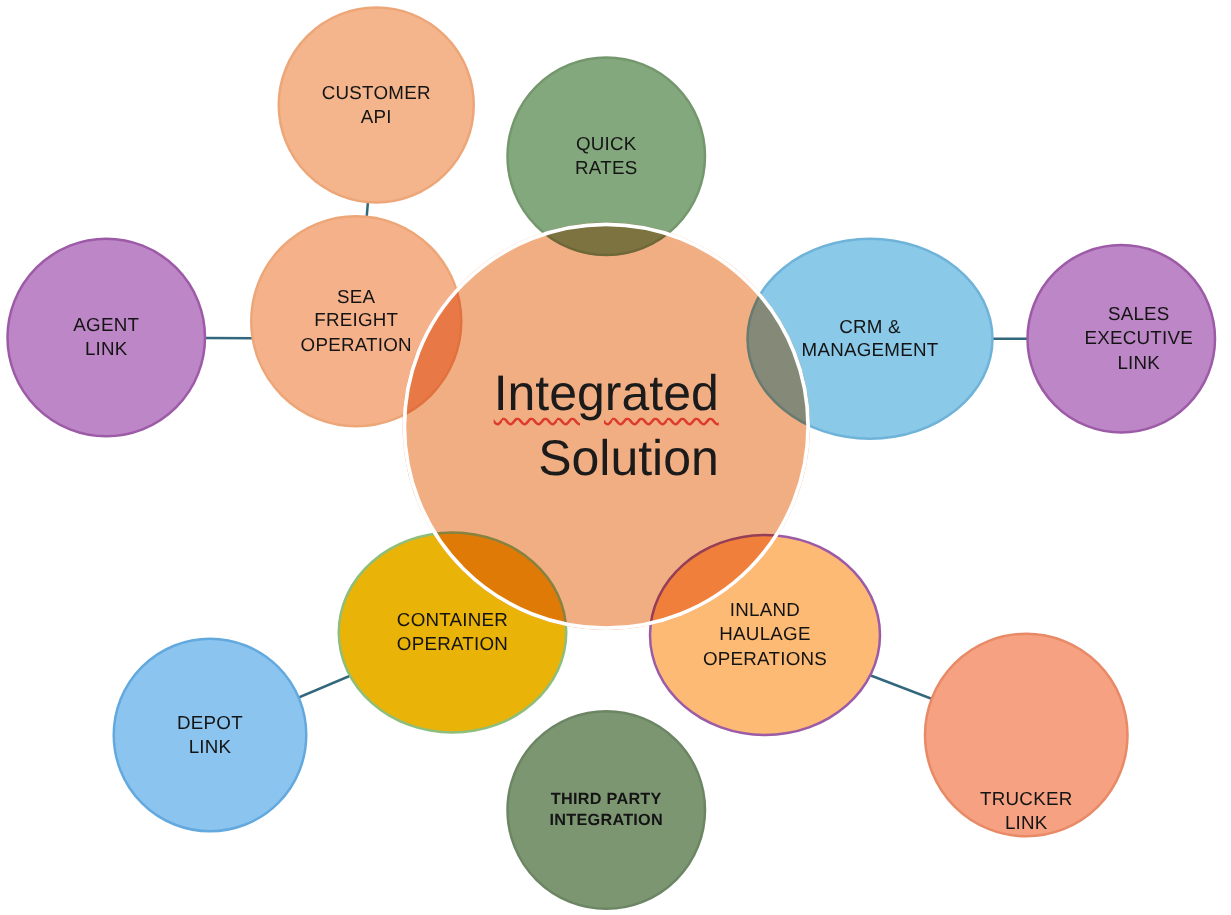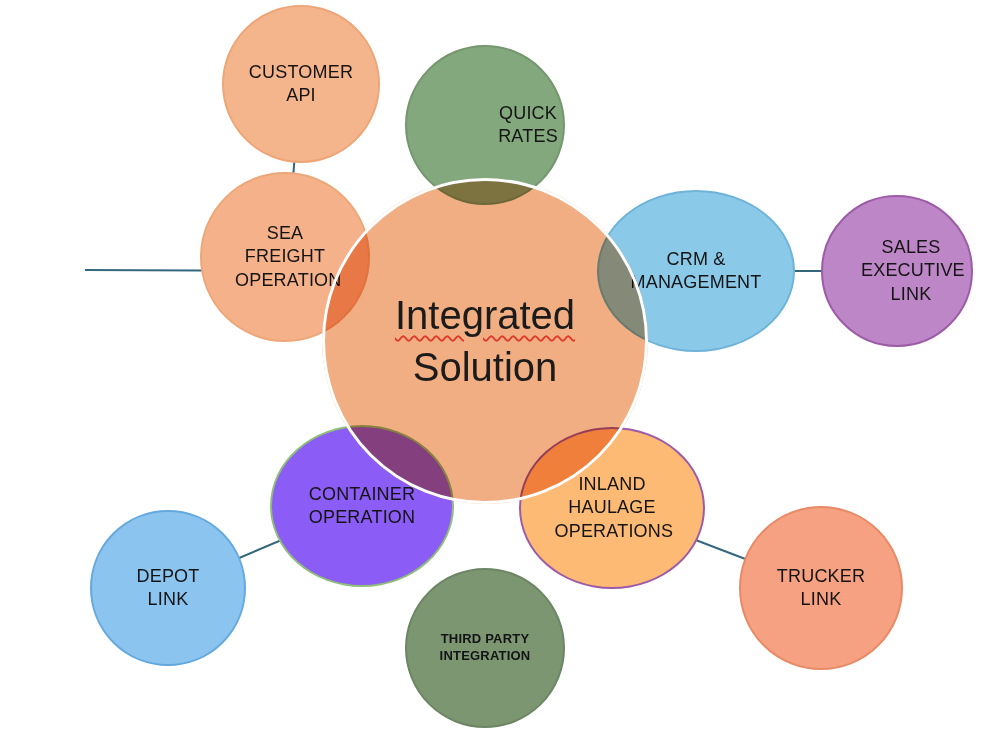--- a/index.html
+++ b/index.html
@@ -27,21 +27,21 @@
     border-radius: 50%;
     box-sizing: border-box;
     border: 2px solid transparent;
     display: flex;
     align-items: center;
     justify-content: center;
     text-align: center;
   }
   .node-label {
     display: block;
-    font-size: 18px;
+    font-size: 15px;
     line-height: 1.28;
     color: #141414;
     letter-spacing: 0.2px;
   }
 
   
   .customer-api    { left: 222px; top: 5px;   width: 158px; height: 158px; }
   .quick-rates     { left: 405px; top: 45px;  width: 160px; height: 160px; }
   .agent-link      { left: 5px;   top: 190px; width: 160px; height: 160px; }
   .sea-freight     { left: 200px; top: 172px; width: 170px; height: 170px; }
@@ -78,21 +78,21 @@
     left: 322px; top: 178px;
     width: 326px; height: 326px;
     border-radius: 50%;
     box-sizing: border-box;
     border: 3px solid #ffffff;
     display: flex;
     align-items: center;
     justify-content: center;
   }
   .center-text {
-    text-align: center;
+    text-align: right;
     font-size: 40px;
     line-height: 1.3;
     color: #1b1b1b;
   }
   .center-text span { display: block; }
   .misspell {
     text-decoration-line: underline;
     text-decoration-style: wavy;
     text-decoration-color: #dd3b2c;
     text-decoration-thickness: 2px;
@@ -109,50 +109,53 @@
     <line x1="85" y1="270" x2="285" y2="271" style="stroke: rgb(51, 103, 125);"></line>
     <line x1="696" y1="271" x2="897" y2="271" style="stroke: rgb(51, 103, 125);"></line>
     <line x1="168" y1="588" x2="362" y2="506" style="stroke: rgb(51, 103, 125);"></line>
     <line x1="612" y1="508" x2="821" y2="588" style="stroke: rgb(51, 103, 125);"></line>
   </svg>
 
   <div class="node customer-api" style="background: rgb(245, 181, 140); border-color: rgb(237, 166, 120);">
     <span class="node-label">CUSTOMER API</span>
   </div>
 
-  <div class="node quick-rates" style="background: rgb(132, 168, 125); border-color: rgb(116, 151, 109); justify-content: flex-end;">
+  <div class="node quick-rates" style="background: rgb(132, 168, 125); border-color: rgb(116, 151, 109);">
     <span class="node-label">QUICK RATES</span>
   </div>
 
+  <div class="node agent-link" style="background: rgb(189, 134, 198); border-color: rgb(157, 91, 167);">
+    <span class="node-label">AGENT LINK</span>
+  </div>
 
   <div class="node sea-freight" style="background: rgb(245, 178, 138); border-color: rgb(237, 166, 120);">
     <span class="node-label">SEA FREIGHT OPERATION</span>
   </div>
 
   <div class="node crm" style="background: rgb(139, 201, 233); border-color: rgb(111, 179, 217);">
     <span class="node-label">CRM &amp; MANAGEMENT</span>
   </div>
 
   <div class="node sales-executive" style="background: rgb(189, 134, 198); border-color: rgb(157, 91, 167);">
     <span class="node-label">SALES EXECUTIVE LINK</span>
   </div>
 
-  <div class="node container-op" style="background: #8b5cf6; border-color: rgb(143, 190, 123);">
+  <div class="node container-op" style="background: #eab308; border-color: rgb(143, 190, 123);">
     <span class="node-label">CONTAINER OPERATION</span>
   </div>
 
   <div class="node depot" style="background: rgb(139, 196, 239); border-color: rgb(99, 169, 222); align-items: center;">
     <span class="node-label">DEPOT LINK</span>
   </div>
 
   <div class="node inland" style="background: #fdba74; border-color: rgb(157, 91, 167);">
     <span class="node-label">INLAND HAULAGE OPERATIONS</span>
   </div>
 
-  <div class="node trucker" style="background: rgb(245, 161, 130); border-color: rgb(232, 138, 102);">
+  <div class="node trucker" style="background: rgb(245, 161, 130); border-color: rgb(232, 138, 102); align-items: flex-end;">
     <span class="node-label">TRUCKER LINK</span>
   </div>
 
   <div class="node third-party" style="background: rgb(124, 150, 114); border-color: rgb(108, 133, 99);">
     <span class="node-label">THIRD PARTY INTEGRATION</span>
   </div>
 
   <div class="center-fill" style="background: rgb(242, 174, 131);"></div>
 
   <div class="center-ring" style="border-color: rgb(255, 255, 255);">

